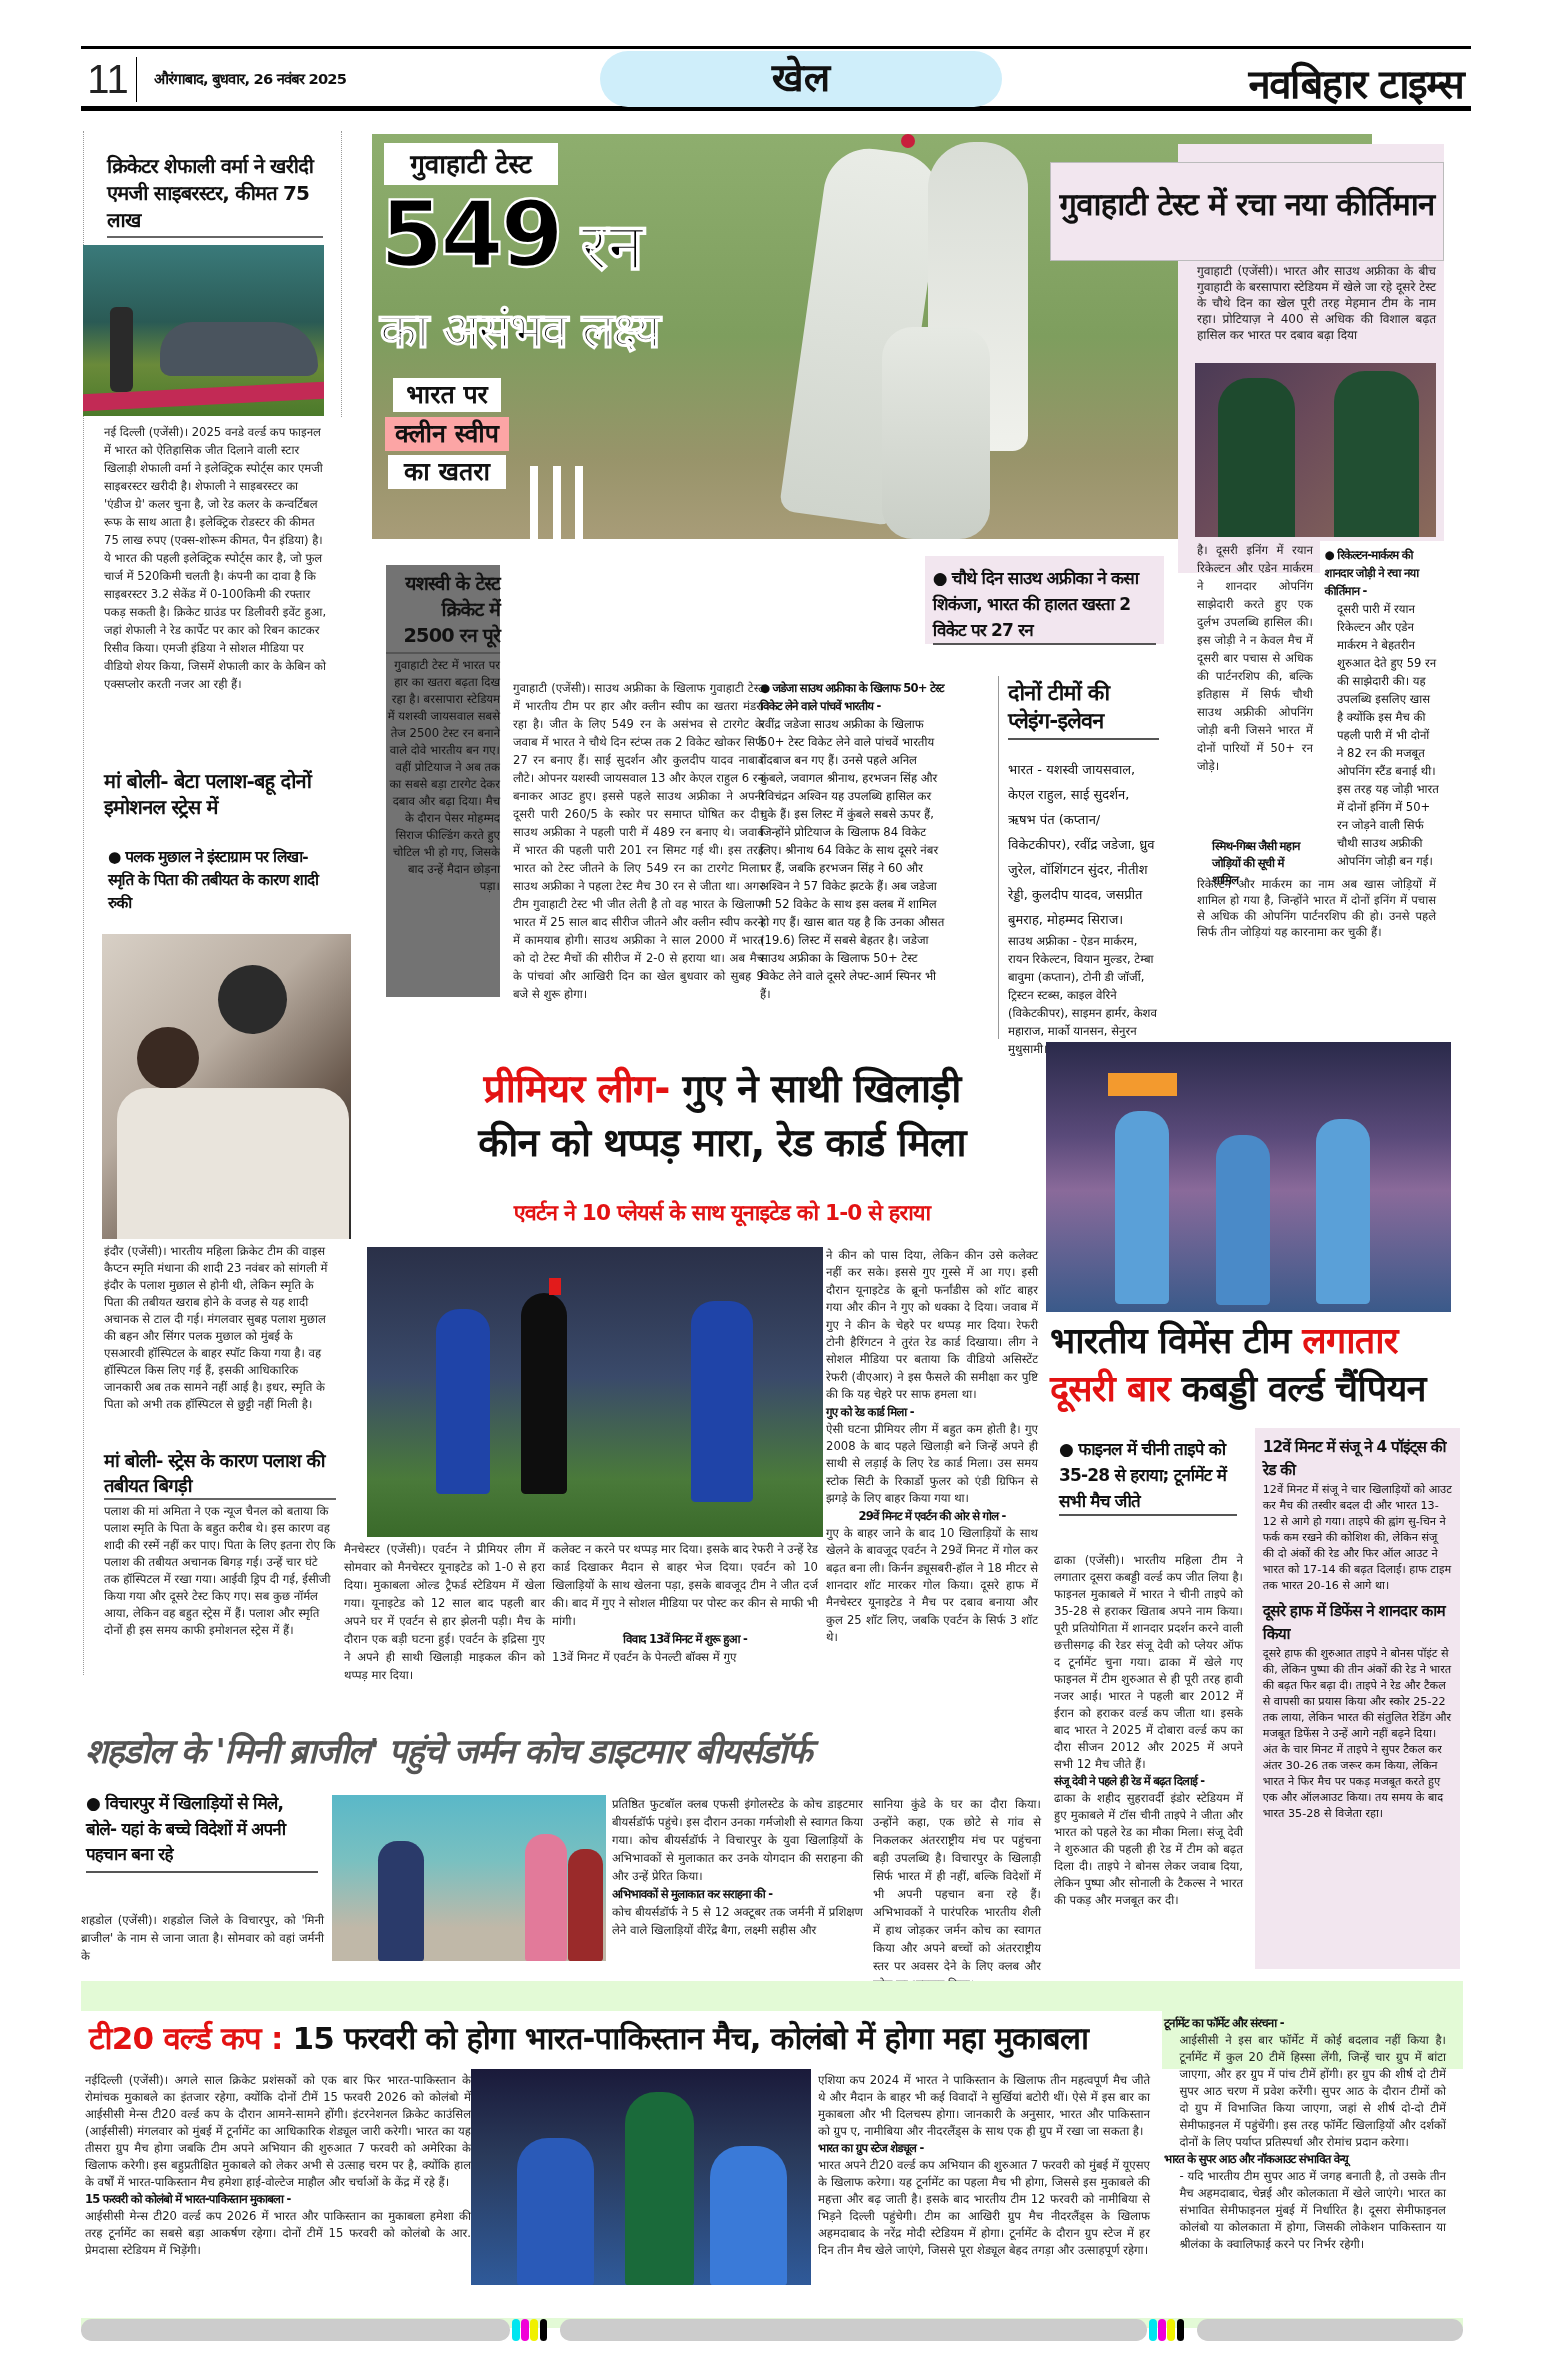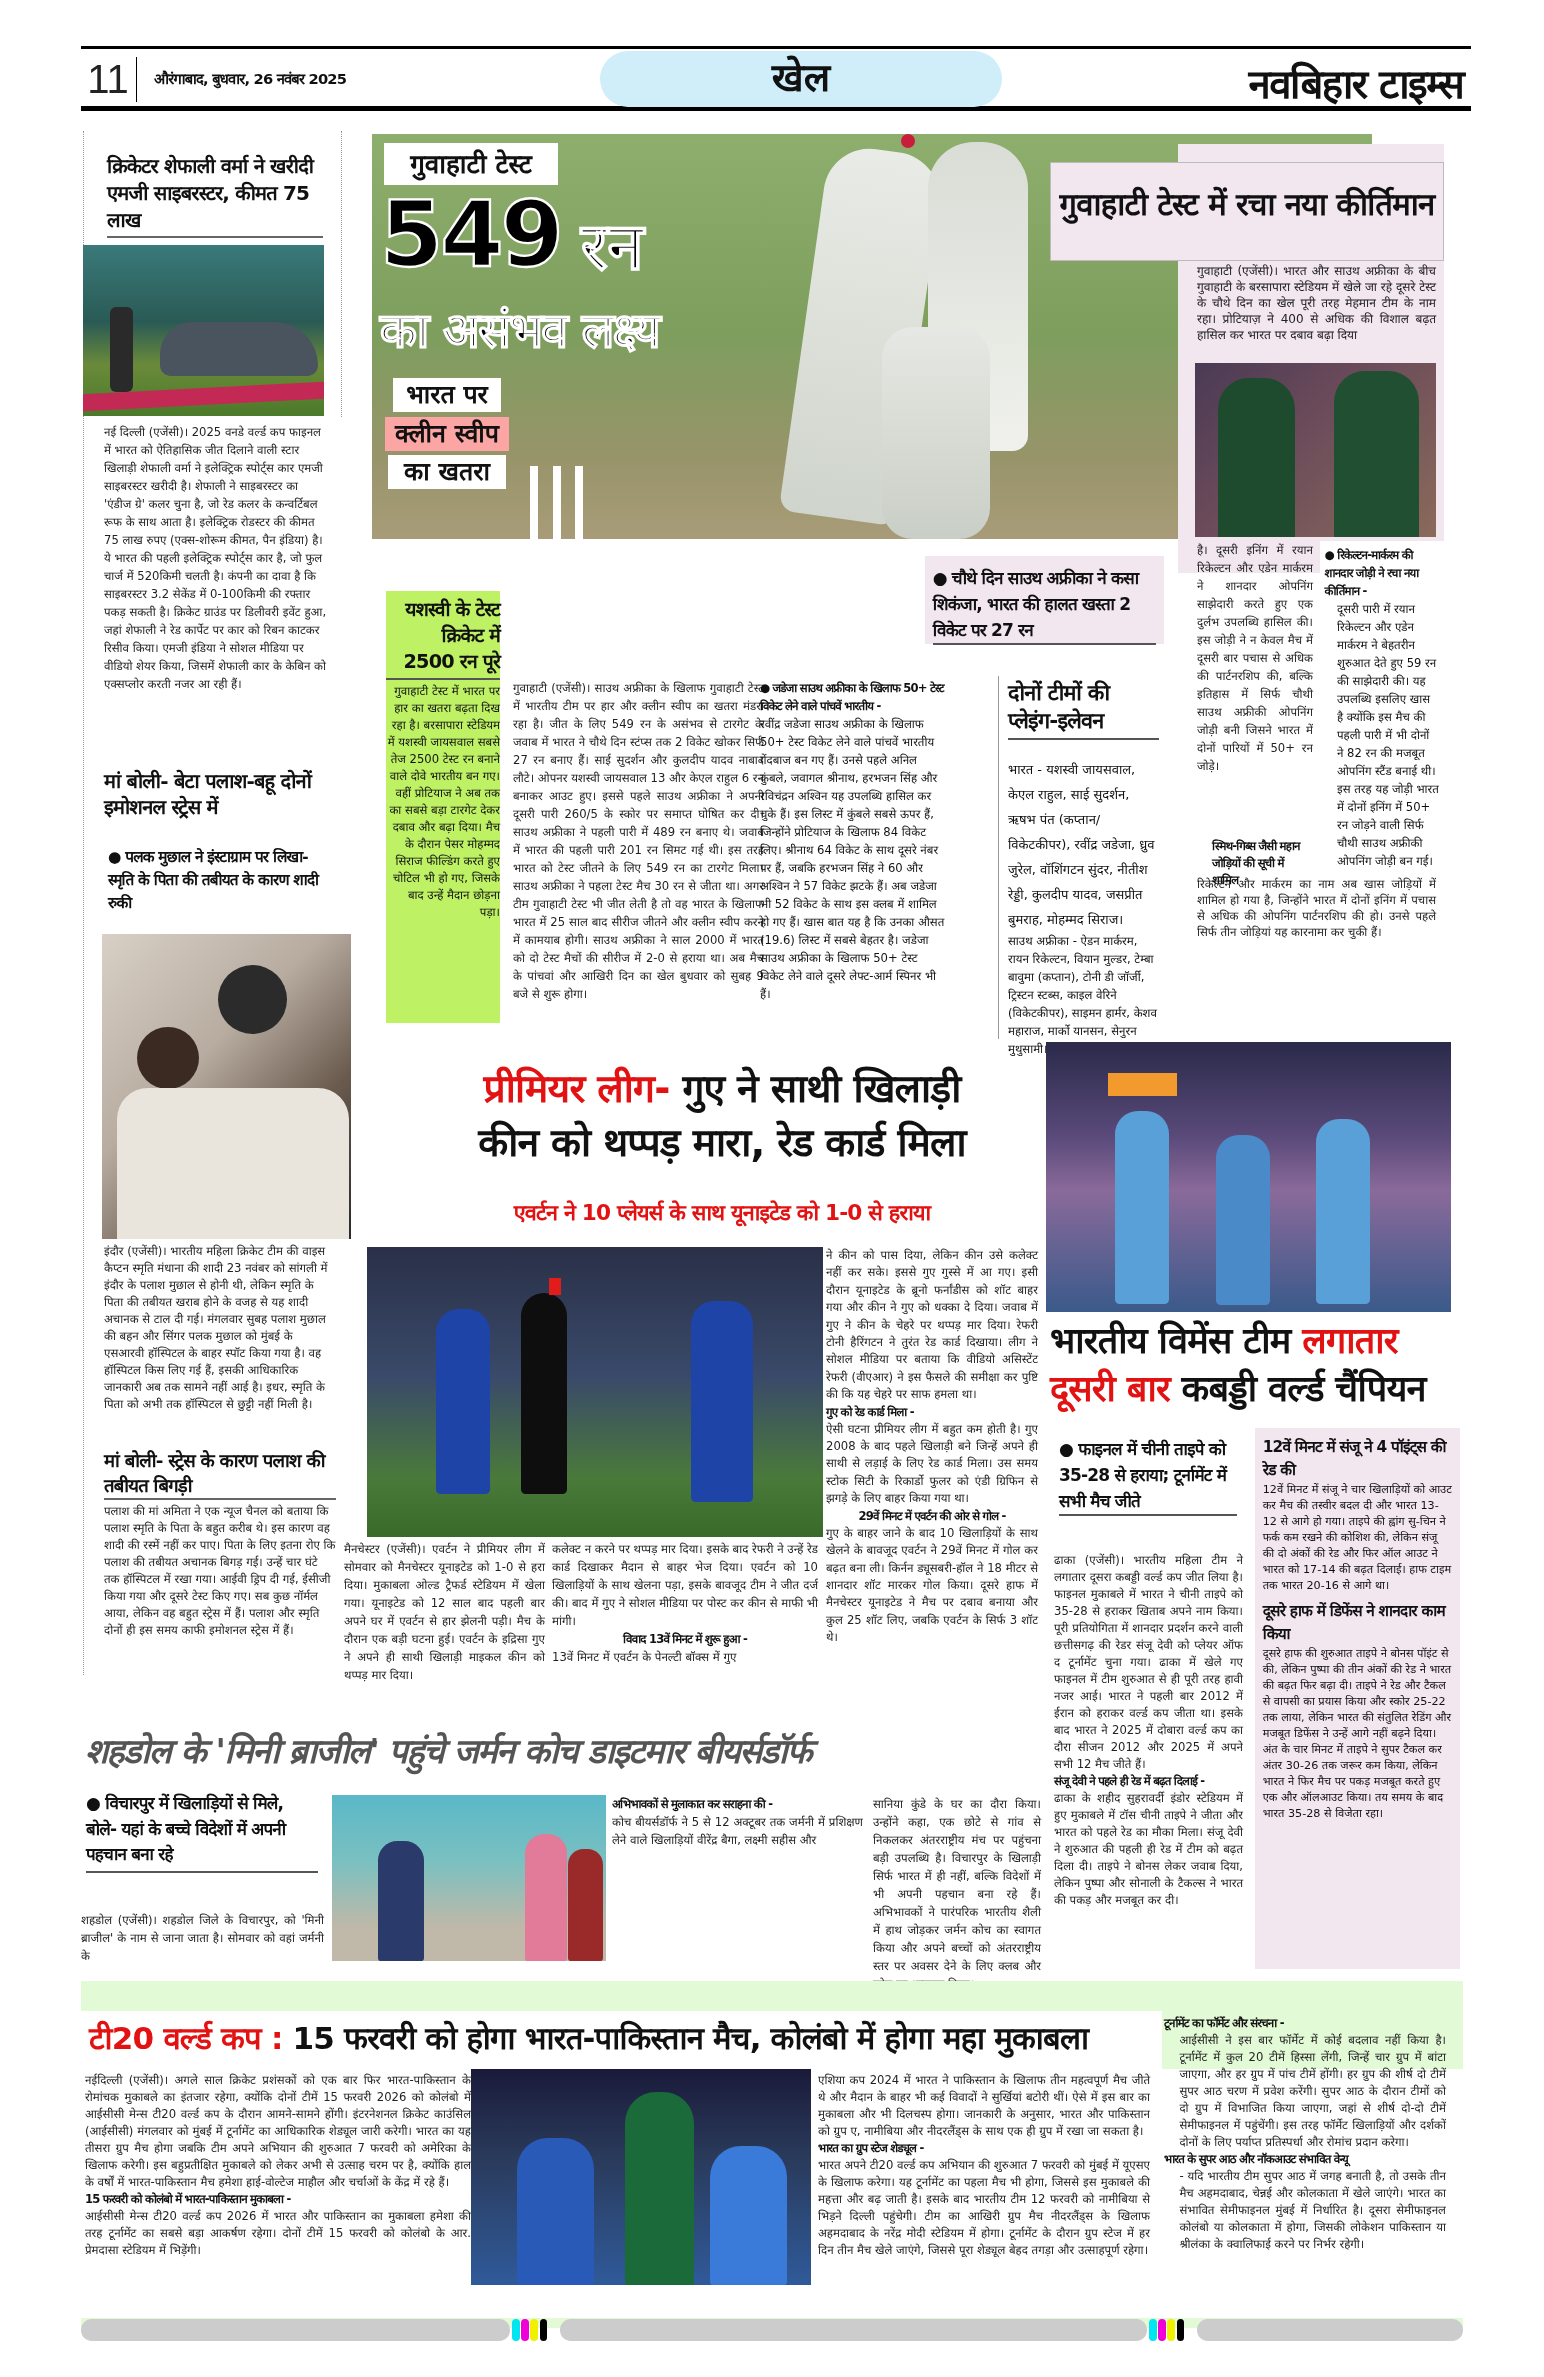--- a/index.html
+++ b/index.html
@@ -88,21 +88,21 @@
 <div class="abs body" style="left:1197px;top:876px;width:239px;font-size:11.6px;line-height:16px">रिकेल्टन और मार्करम का नाम अब खास जोड़ियों में शामिल हो गया है, जिन्होंने भारत में दोनों इनिंग में पचास से अधिक की ओपनिंग पार्टनरशिप की हो। उनसे पहले सिर्फ तीन जोड़ियां यह कारनामा कर चुकी हैं।</div>
 <div class="abs" style="left:1320px;top:541px;width:124px;height:324px;background:#fff">
   <div class="hl bullet" style="font-size:11.6px;line-height:18px;padding:4.6px 4.6px 0">रिकेल्टन-मार्करम की शानदार जोड़ी ने रचा नया कीर्तिमान -</div>
   <div style="font-size:11.6px;line-height:18px;padding:0 4.6px 0 17px">दूसरी पारी में रयान रिकेल्टन और एडेन मार्करम ने बेहतरीन शुरुआत देते हुए 59 रन की साझेदारी की। यह उपलब्धि इसलिए खास है क्योंकि इस मैच की पहली पारी में भी दोनों ने 82 रन की मजबूत ओपनिंग स्टैंड बनाई थी। इस तरह यह जोड़ी भारत में दोनों इनिंग में 50+ रन जोड़ने वाली सिर्फ चौथी साउथ अफ्रीकी ओपनिंग जोड़ी बन गई।</div>
 </div>
 
 <div class="abs pinkbox" style="left:925px;top:556px;width:239px;height:88px;padding:9.3px 7.7px">
   <div class="hl bullet" style="font-size:17px;line-height:26px;border-bottom:2.3px solid #555">चौथे दिन साउथ अफ्रीका ने कसा शिकंजा, भारत की हालत खस्ता 2 विकेट पर 27 रन</div>
 </div>
 
-<div class="abs" style="left:386px;top:591px;width:114px;height:432px;background:#bef264">
+<div class="abs" style="left:386px;top:565px;width:114px;height:432px;background:#737373">
   <div class="hl" style="text-align:right;font-size:19.3px;line-height:26px;padding:6.2px 0 3.1px;border-bottom:2.3px solid #555">यशस्वी के टेस्ट क्रिकेट में 2500 रन पूरे</div>
   <div style="text-align:right;font-size:11.6px;line-height:17px;padding-top:3.1px">गुवाहाटी टेस्ट में भारत पर हार का खतरा बढ़ता दिख रहा है। बरसापारा स्टेडियम में यशस्वी जायसवाल सबसे तेज 2500 टेस्ट रन बनाने वाले दोवे भारतीय बन गए। वहीं प्रोटियाज ने अब तक का सबसे बड़ा टारगेट देकर दबाव और बढ़ा दिया। मैच के दौरान पेसर मोहम्मद सिराज फील्डिंग करते हुए चोटिल भी हो गए, जिसके बाद उन्हें मैदान छोड़ना पड़ा।</div>
 </div>
 
 <div class="abs body" style="left:513px;top:679px;width:251px;font-size:11.6px;line-height:18px">गुवाहाटी (एजेंसी)। साउथ अफ्रीका के खिलाफ गुवाहाटी टेस्ट में भारतीय टीम पर हार और क्लीन स्वीप का खतरा मंडरा रहा है। जीत के लिए 549 रन के असंभव से टारगेट के जवाब में भारत ने चौथे दिन स्टंप्स तक 2 विकेट खोकर सिर्फ 27 रन बनाए हैं। साई सुदर्शन और कुलदीप यादव नाबाद लौटे। ओपनर यशस्वी जायसवाल 13 और केएल राहुल 6 रन बनाकर आउट हुए। इससे पहले साउथ अफ्रीका ने अपनी दूसरी पारी 260/5 के स्कोर पर समाप्त घोषित कर दी। साउथ अफ्रीका ने पहली पारी में 489 रन बनाए थे। जवाब में भारत की पहली पारी 201 रन सिमट गई थी। इस तरह भारत को टेस्ट जीतने के लिए 549 रन का टारगेट मिला। साउथ अफ्रीका ने पहला टेस्ट मैच 30 रन से जीता था। अगर टीम गुवाहाटी टेस्ट भी जीत लेती है तो वह भारत के खिलाफ भारत में 25 साल बाद सीरीज जीतने और क्लीन स्वीप करने में कामयाब होगी। साउथ अफ्रीका ने साल 2000 में भारत को दो टेस्ट मैचों की सीरीज में 2-0 से हराया था। अब मैच के पांचवां और आखिरी दिन का खेल बुधवार को सुबह 9 बजे से शुरू होगा।</div>
 <div class="abs" style="left:760px;top:679px;width:185px">
   <div class="hl bullet" style="font-size:11.6px;line-height:18px">जडेजा साउथ अफ्रीका के खिलाफ 50+ टेस्ट विकेट लेने वाले पांचवें भारतीय -</div>
   <div style="font-size:11.6px;line-height:18px">रवींद्र जडेजा साउथ अफ्रीका के खिलाफ 50+ टेस्ट विकेट लेने वाले पांचवें भारतीय गेंदबाज बन गए हैं। उनसे पहले अनिल कुंबले, जवागल श्रीनाथ, हरभजन सिंह और रविचंद्रन अश्विन यह उपलब्धि हासिल कर चुके हैं। इस लिस्ट में कुंबले सबसे ऊपर हैं, जिन्होंने प्रोटियाज के खिलाफ 84 विकेट लिए। श्रीनाथ 64 विकेट के साथ दूसरे नंबर पर हैं, जबकि हरभजन सिंह ने 60 और अश्विन ने 57 विकेट झटके हैं। अब जडेजा भी 52 विकेट के साथ इस क्लब में शामिल हो गए हैं। खास बात यह है कि उनका औसत (19.6) लिस्ट में सबसे बेहतर है। जडेजा साउथ अफ्रीका के खिलाफ 50+ टेस्ट विकेट लेने वाले दूसरे लेफ्ट-आर्म स्पिनर भी हैं।</div>
 </div>
 <div class="abs dotsep" style="left:998px;top:676px;height:363px;border-left:0.8px solid #999"></div>
@@ -165,20 +165,21 @@
 
 <div class="abs hl" style="left:85px;top:1730px;width:965px;font-size:34px;line-height:43px;color:#555;font-style:italic;letter-spacing:-1.5px">शहडोल के 'मिनी ब्राजील' पहुंचे जर्मन कोच डाइटमार बीयर्सडॉर्फ</div>
 <div class="abs hl bullet" style="left:86px;top:1791px;width:232px;font-size:17px;line-height:25.5px;border-bottom:2.3px solid #555;padding-bottom:3.1px">विचारपुर में खिलाड़ियों से मिले, बोले- यहां के बच्चे विदेशों में अपनी पहचान बना रहे</div>
 <div class="abs body" style="left:81px;top:1911px;width:243px;font-size:11.6px;line-height:18px">शहडोल (एजेंसी)। शहडोल जिले के विचारपुर, को 'मिनी ब्राजील' के नाम से जाना जाता है। सोमवार को वहां जर्मनी के</div>
 <div class="abs photo" style="left:332px;top:1795px;width:274px;height:166px;background:linear-gradient(180deg,#5ab8c8 0%,#7ac0c0 40%,#c0b8a8 80%)">
   <div class="abs" style="left:46px;top:46px;width:46px;height:120px;background:#2a3a6a;border-radius:19.3px 19.3px 3.1px 3.1px"></div>
   <div class="abs" style="left:193px;top:39px;width:42px;height:127px;background:#e27a9a;border-radius:19.3px 19.3px 3.1px 3.1px"></div>
   <div class="abs" style="left:236px;top:54px;width:35px;height:112px;background:#9a2a2a;border-radius:15.4px 15.4px 3.1px 3.1px"></div>
 </div>
 <div class="abs" style="left:612px;top:1795px;width:251px">
+  <div class="body" style="font-size:11.6px;line-height:18px">प्रतिष्ठित फुटबॉल क्लब एफसी इंगोलस्टेड के कोच डाइटमार बीयर्सडॉर्फ पहुंचे। इस दौरान उनका गर्मजोशी से स्वागत किया गया। कोच बीयर्सडॉर्फ ने विचारपुर के युवा खिलाड़ियों के अभिभावकों से मुलाकात कर उनके योगदान की सराहना की और उन्हें प्रेरित किया।</div>
   <div class="hl" style="font-size:11.6px;line-height:18px">अभिभावकों से मुलाकात कर सराहना की -</div>
   <div class="body" style="font-size:11.6px;line-height:18px">कोच बीयर्सडॉर्फ ने 5 से 12 अक्टूबर तक जर्मनी में प्रशिक्षण लेने वाले खिलाड़ियों वीरेंद्र बैगा, लक्ष्मी सहीस और</div>
 </div>
 <div class="abs body" style="left:873px;top:1795px;width:168px;font-size:11.6px;line-height:18px">सानिया कुंडे के घर का दौरा किया। उन्होंने कहा, एक छोटे से गांव से निकलकर अंतरराष्ट्रीय मंच पर पहुंचना बड़ी उपलब्धि है। विचारपुर के खिलाड़ी सिर्फ भारत में ही नहीं, बल्कि विदेशों में भी अपनी पहचान बना रहे हैं। अभिभावकों ने पारंपरिक भारतीय शैली में हाथ जोड़कर जर्मन कोच का स्वागत किया और अपने बच्चों को अंतरराष्ट्रीय स्तर पर अवसर देने के लिए क्लब और कोच का धन्यवाद किया।</div>
 
 <div class="abs greenband" style="left:81px;top:1981px;width:1382px;height:31px"></div>
 <div class="abs greenband" style="left:81px;top:2011px;width:1382px;height:317px"></div>
 <div class="abs" style="left:81px;top:2011px;width:1081px;height:58px;background:#fff"></div>
 <div class="abs hl" style="left:89px;top:2011px;width:1073px;font-size:31px;line-height:54px;letter-spacing:-0.8px">
   <span class="red">टी20 वर्ल्ड कप :</span>

